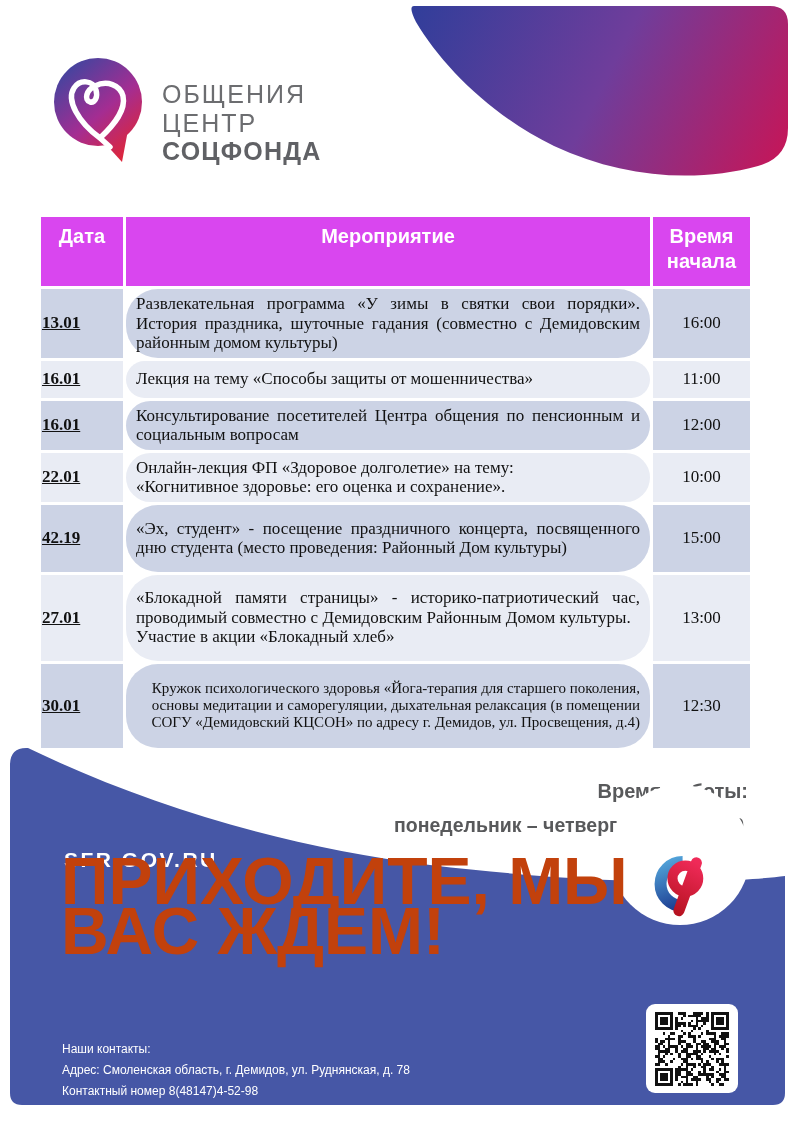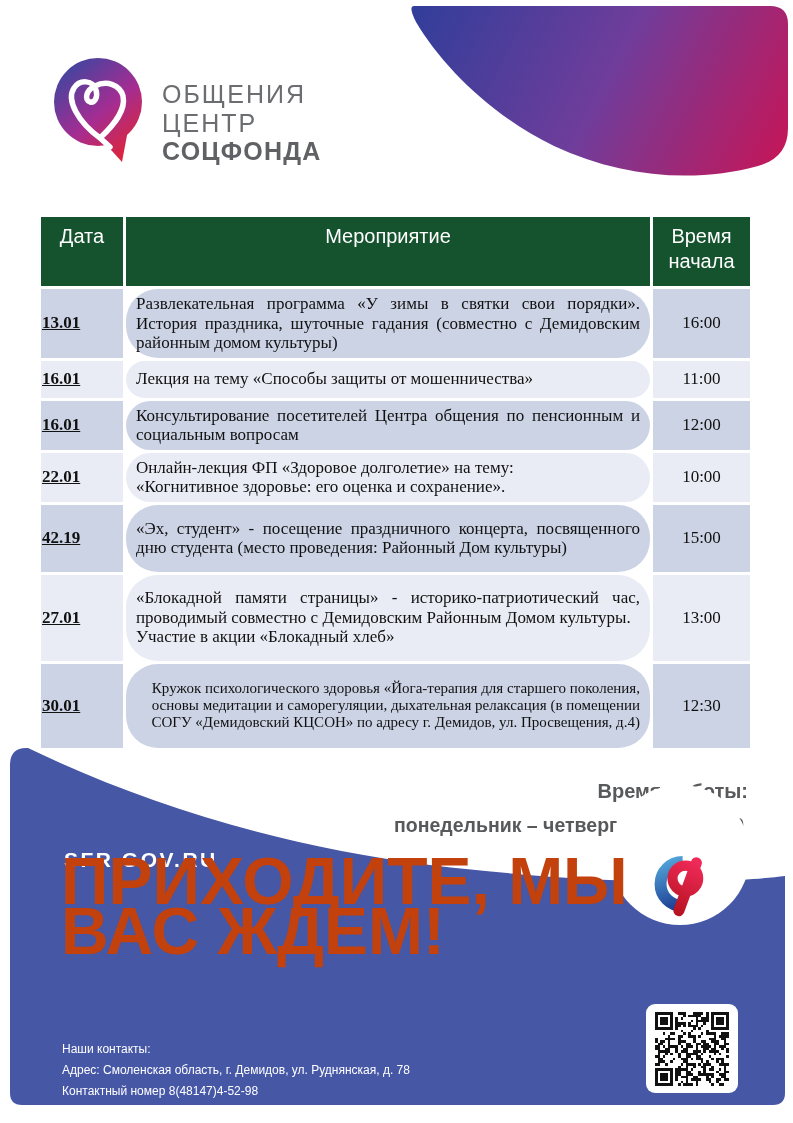--- a/index.html
+++ b/index.html
@@ -15,22 +15,22 @@
 
   
   .banner-svg{position:absolute;left:398px;top:0;width:395px;height:200px;}
   .banner-title{position:absolute;left:430px;top:41px;width:338px;text-align:right;
                 color:#ffffff;font-weight:bold;font-size:33px;line-height:38px;}
 
   
   table.schedule{position:absolute;left:38px;top:214px;width:715px;
                  border-collapse:separate;border-spacing:3px;
                  font-family:"Liberation Serif",serif;}
-  table.schedule th{background:#14532d;color:#ffffff;font-family:"Liberation Sans",sans-serif;
-                    font-weight:normal;font-size:20px;line-height:25px;vertical-align:top;
+  table.schedule th{background:#d946ef;color:#ffffff;font-family:"Liberation Sans",sans-serif;
+                    font-weight:bold;font-size:20px;line-height:25px;vertical-align:top;
                     padding:7px 4px 0 4px;height:62px;}
   table.schedule td{font-size:17px;color:#111111;vertical-align:middle;}
   tr.band-a td{background:#ccd3e5;}
   tr.band-b td{background:#e9ecf4;}
   td.c-date{text-align:left;font-weight:bold;text-decoration:underline;}
   td.c-event{padding:5px 10px;line-height:19.5px;white-space:pre-line;text-align:left;border-radius:32px;}
   tr.just td.c-event{text-align:justify;}
   td.c-time{text-align:center;}
   tr.h68{height:68px;} tr.h37{height:37px;} tr.h47{height:47px;} tr.h49{height:49px;}
   tr.h67{height:67px;} tr.h86{height:86px;} tr.h84{height:84px;}

